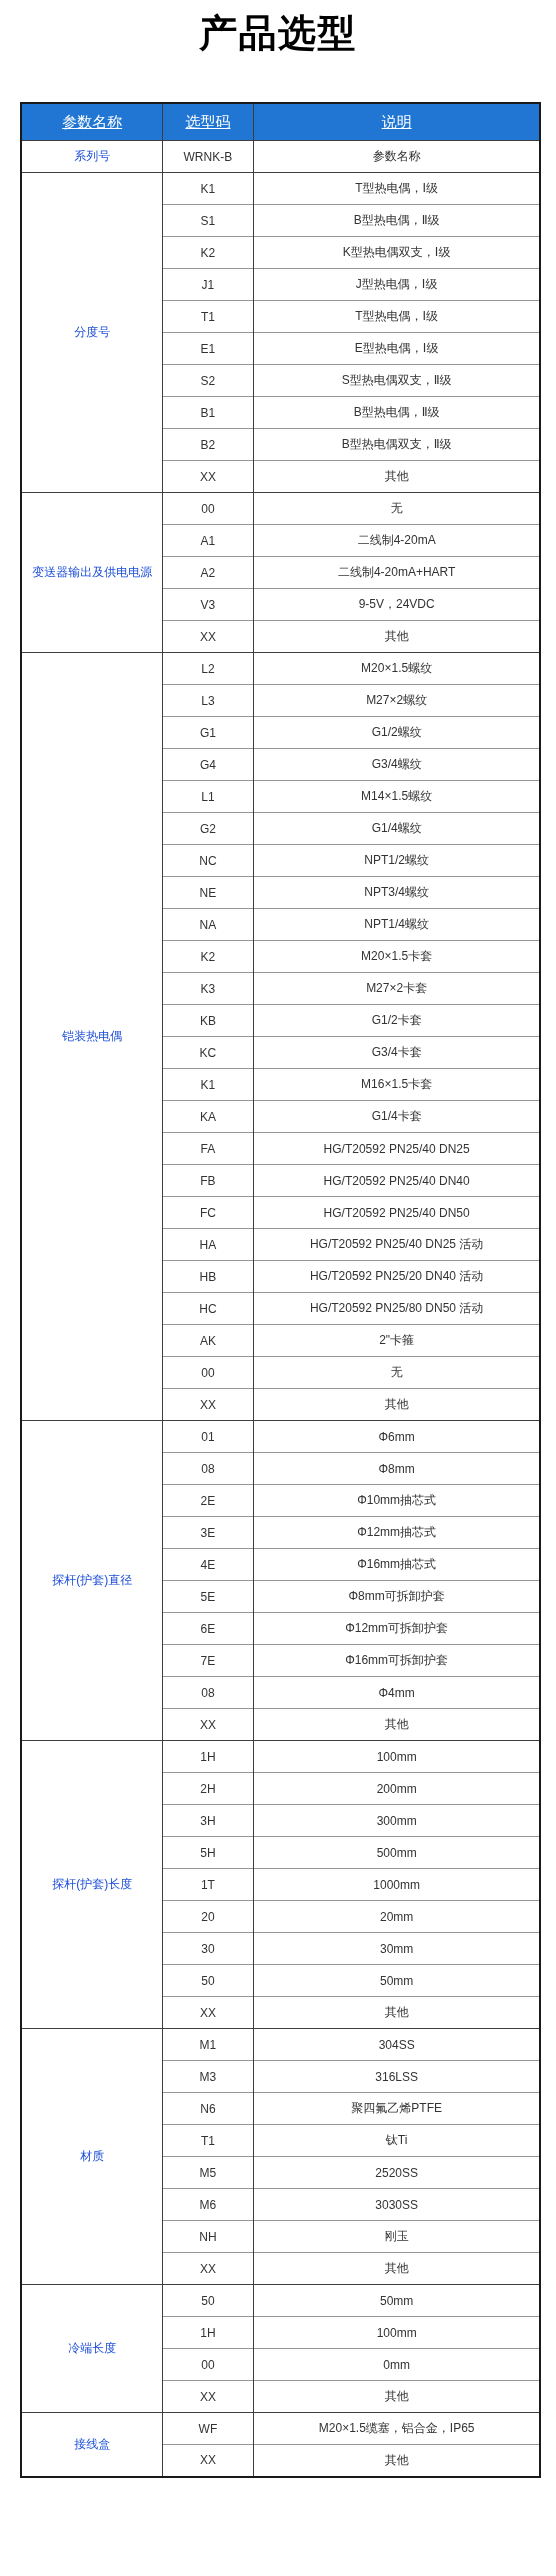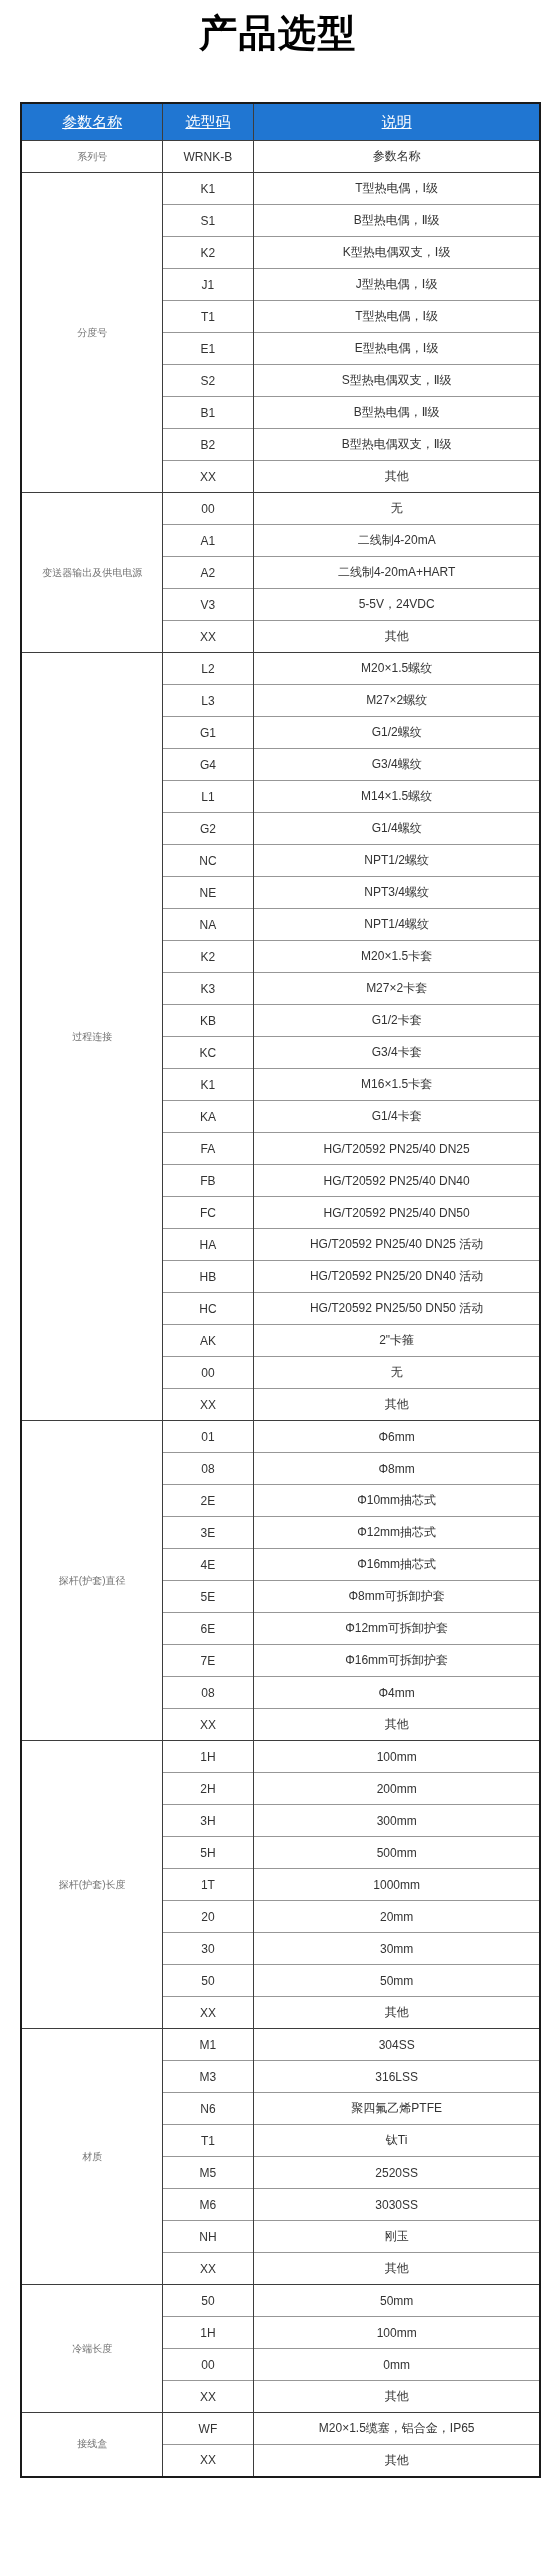--- a/index.html
+++ b/index.html
@@ -69,22 +69,22 @@
     border-top: 1.4px solid #3d3d3d;
   }
   .sel-table tbody tr + tr td {
     border-top: 1.4px solid #979797;
   }
   .sel-table td.code,
   .sel-table td.desc {
     border-left: 1.4px solid #3d3d3d;
   }
   .sel-table td.param {
-    font-size: 10px;
-    color: #737373;
+    font-size: 12px;
+    color: #1d4ed8;
   }
 </style>
 </head>
 <body>
 
 <div class="page-title">产品选型</div>
 
 <div class="table-wrap">
   <table class="sel-table">
     <colgroup>
@@ -158,30 +158,30 @@
         <tr>
           <td class="code">A1</td>
           <td class="desc">二线制4-20mA</td>
         </tr>
         <tr>
           <td class="code">A2</td>
           <td class="desc">二线制4-20mA+HART</td>
         </tr>
         <tr>
           <td class="code">V3</td>
-          <td class="desc">5-5V，24VDC</td>
-        </tr>
-        <tr>
-          <td class="code">XX</td>
-          <td class="desc">其他</td>
-        </tr>
-      </tbody>
-      <tbody>
-        <tr>
-          <td class="param" rowspan="24">过程连接</td>
+          <td class="desc">9-5V，24VDC</td>
+        </tr>
+        <tr>
+          <td class="code">XX</td>
+          <td class="desc">其他</td>
+        </tr>
+      </tbody>
+      <tbody>
+        <tr>
+          <td class="param" rowspan="24">铠装热电偶</td>
           <td class="code">L2</td>
           <td class="desc">M20×1.5螺纹</td>
         </tr>
         <tr>
           <td class="code">L3</td>
           <td class="desc">M27×2螺纹</td>
         </tr>
         <tr>
           <td class="code">G1</td>
           <td class="desc">G1/2螺纹</td>
@@ -249,21 +249,21 @@
         <tr>
           <td class="code">HA</td>
           <td class="desc">HG/T20592 PN25/40 DN25 活动</td>
         </tr>
         <tr>
           <td class="code">HB</td>
           <td class="desc">HG/T20592 PN25/20 DN40 活动</td>
         </tr>
         <tr>
           <td class="code">HC</td>
-          <td class="desc">HG/T20592 PN25/50 DN50 活动</td>
+          <td class="desc">HG/T20592 PN25/80 DN50 活动</td>
         </tr>
         <tr>
           <td class="code">AK</td>
           <td class="desc">2"卡箍</td>
         </tr>
         <tr>
           <td class="code">00</td>
           <td class="desc">无</td>
         </tr>
         <tr>

